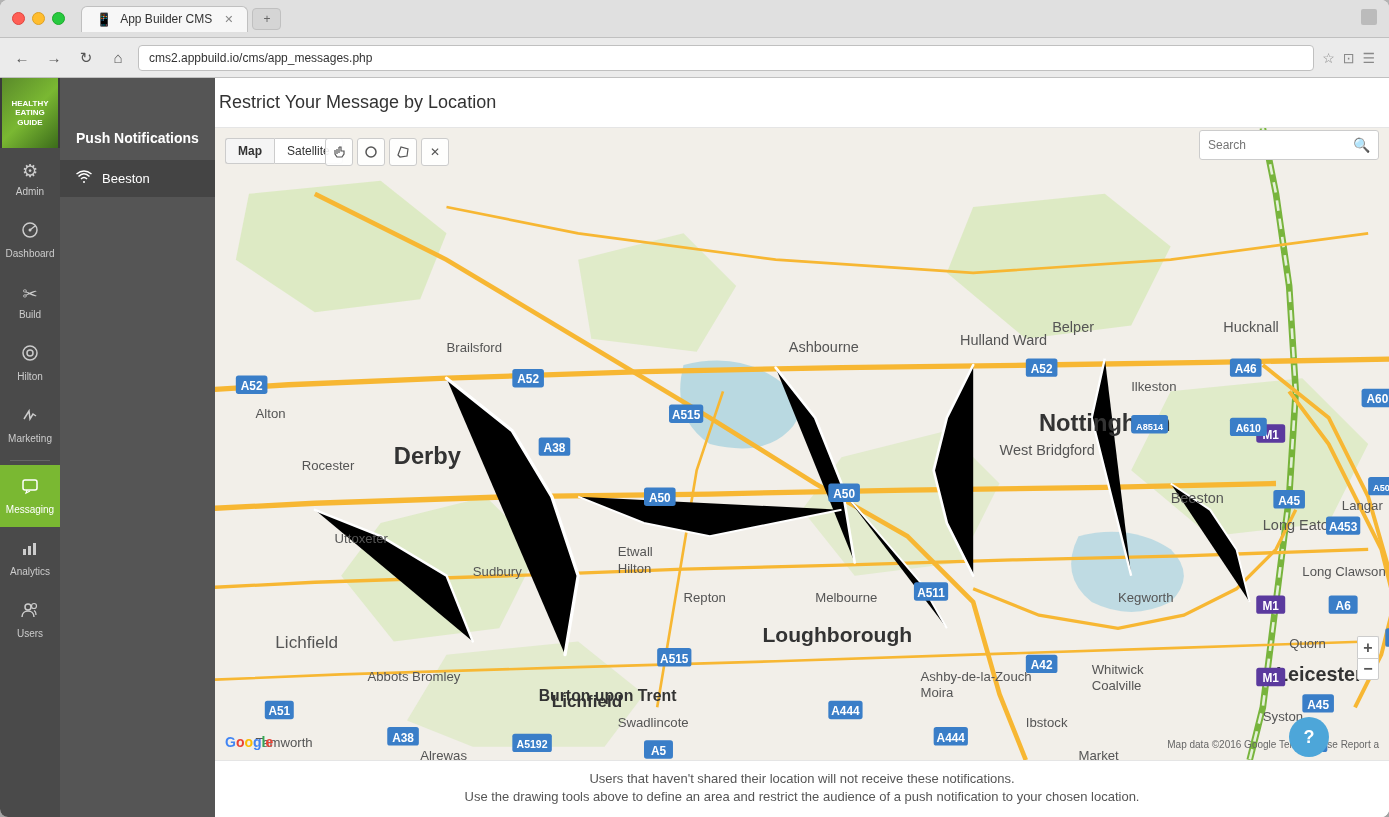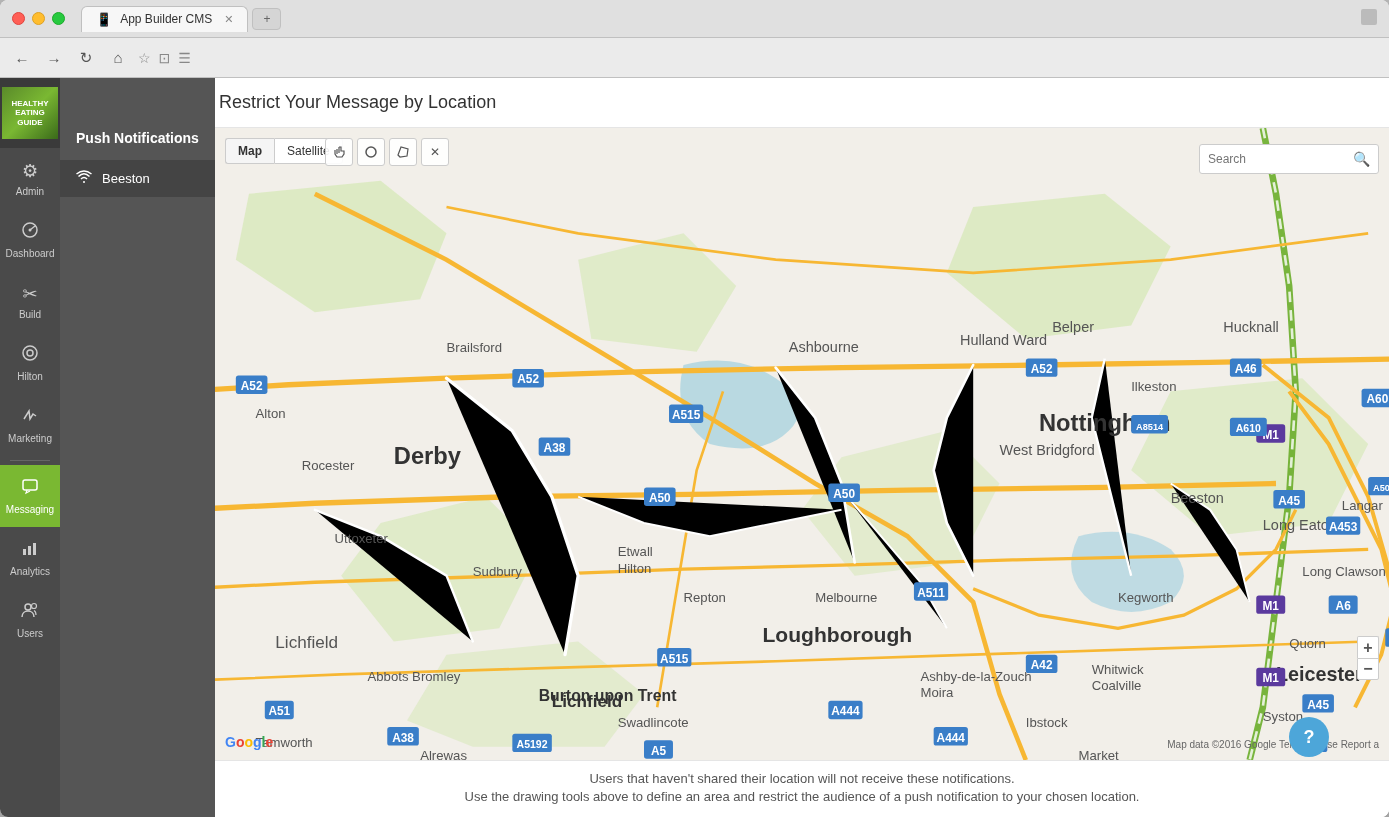--- a/index.html
+++ b/index.html
@@ -102,21 +102,21 @@
       height: 70px;
       background: #3a3a3a;
       display: flex;
       align-items: center;
       justify-content: center;
       flex-shrink: 0;
       overflow: hidden;
     }
     .logo-img {
       width: 56px;
-      height: 52px;
+      height: 71px;
       background: linear-gradient(135deg, #5a8a2a 0%, #7ab832 50%, #3a6a1a 100%);
       display: flex;
       align-items: center;
       justify-content: center;
       font-size: 9px;
       color: white;
       font-weight: bold;
       text-align: center;
       line-height: 1.1;
     }
@@ -230,21 +230,21 @@
       border-radius: 3px;
       cursor: pointer;
       display: flex;
       align-items: center;
       justify-content: center;
       font-size: 14px;
     }
 
     .map-search {
       position: absolute;
-      top: 16px;
+      top: 2px;
       right: 10px;
       z-index: 10;
     }
     .map-search-input {
       width: 180px;
       height: 30px;
       border: 1px solid #ccc;
       border-radius: 3px;
       padding: 0 30px 0 8px;
       font-size: 12px;
@@ -360,20 +360,21 @@
     <div class="window-controls">
       <span class="win-btn"></span>
     </div>
   </div>
 
   <div class="address-bar">
     <button class="nav-btn">←</button>
     <button class="nav-btn">→</button>
     <button class="nav-btn">↻</button>
     <button class="nav-btn">⌂</button>
+    <input class="address-input" type="text" value="cms2.appbuild.io/cms/app_messages.php" style="">
     <div class="addr-icons">
       <span>☆</span>
       <span>⊡</span>
       <span>☰</span>
     </div>
   </div>
 
   <div class="main-content">
 
     <div class="sidebar-left">

